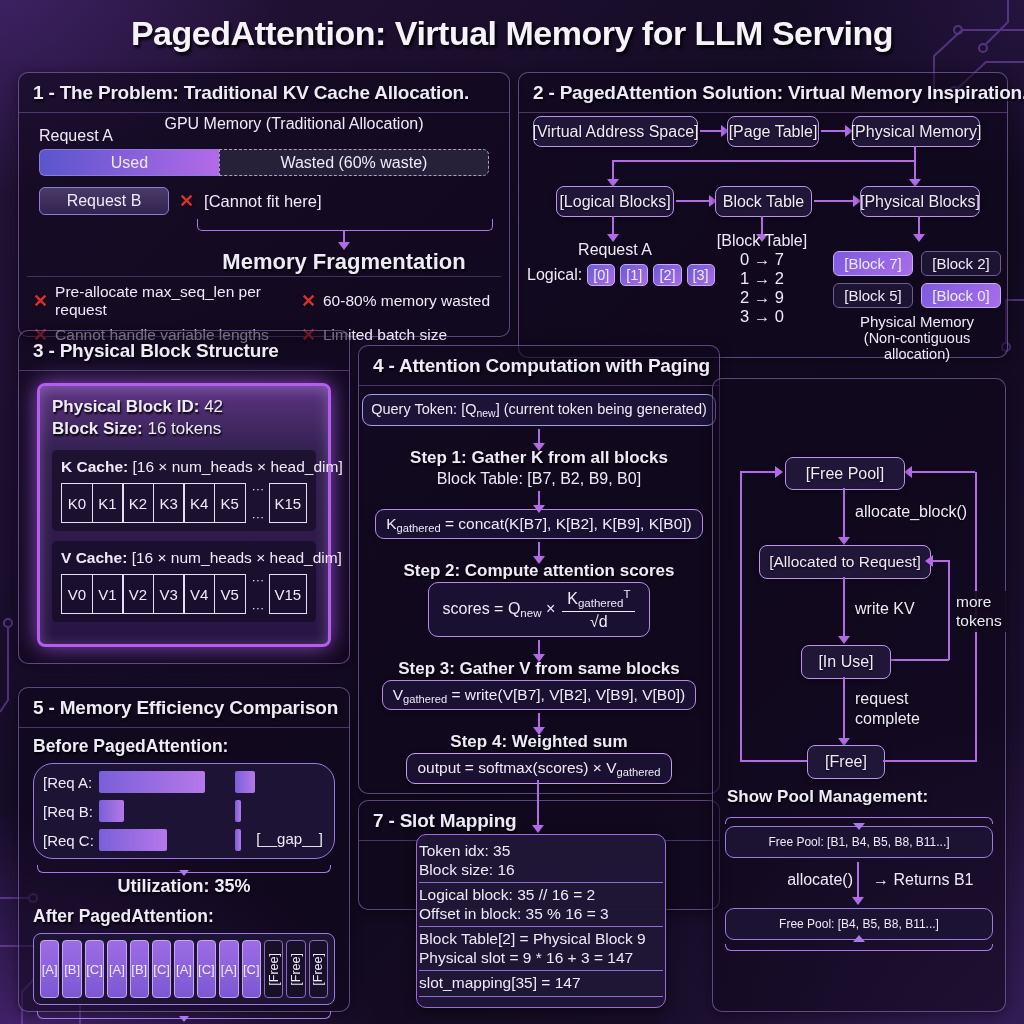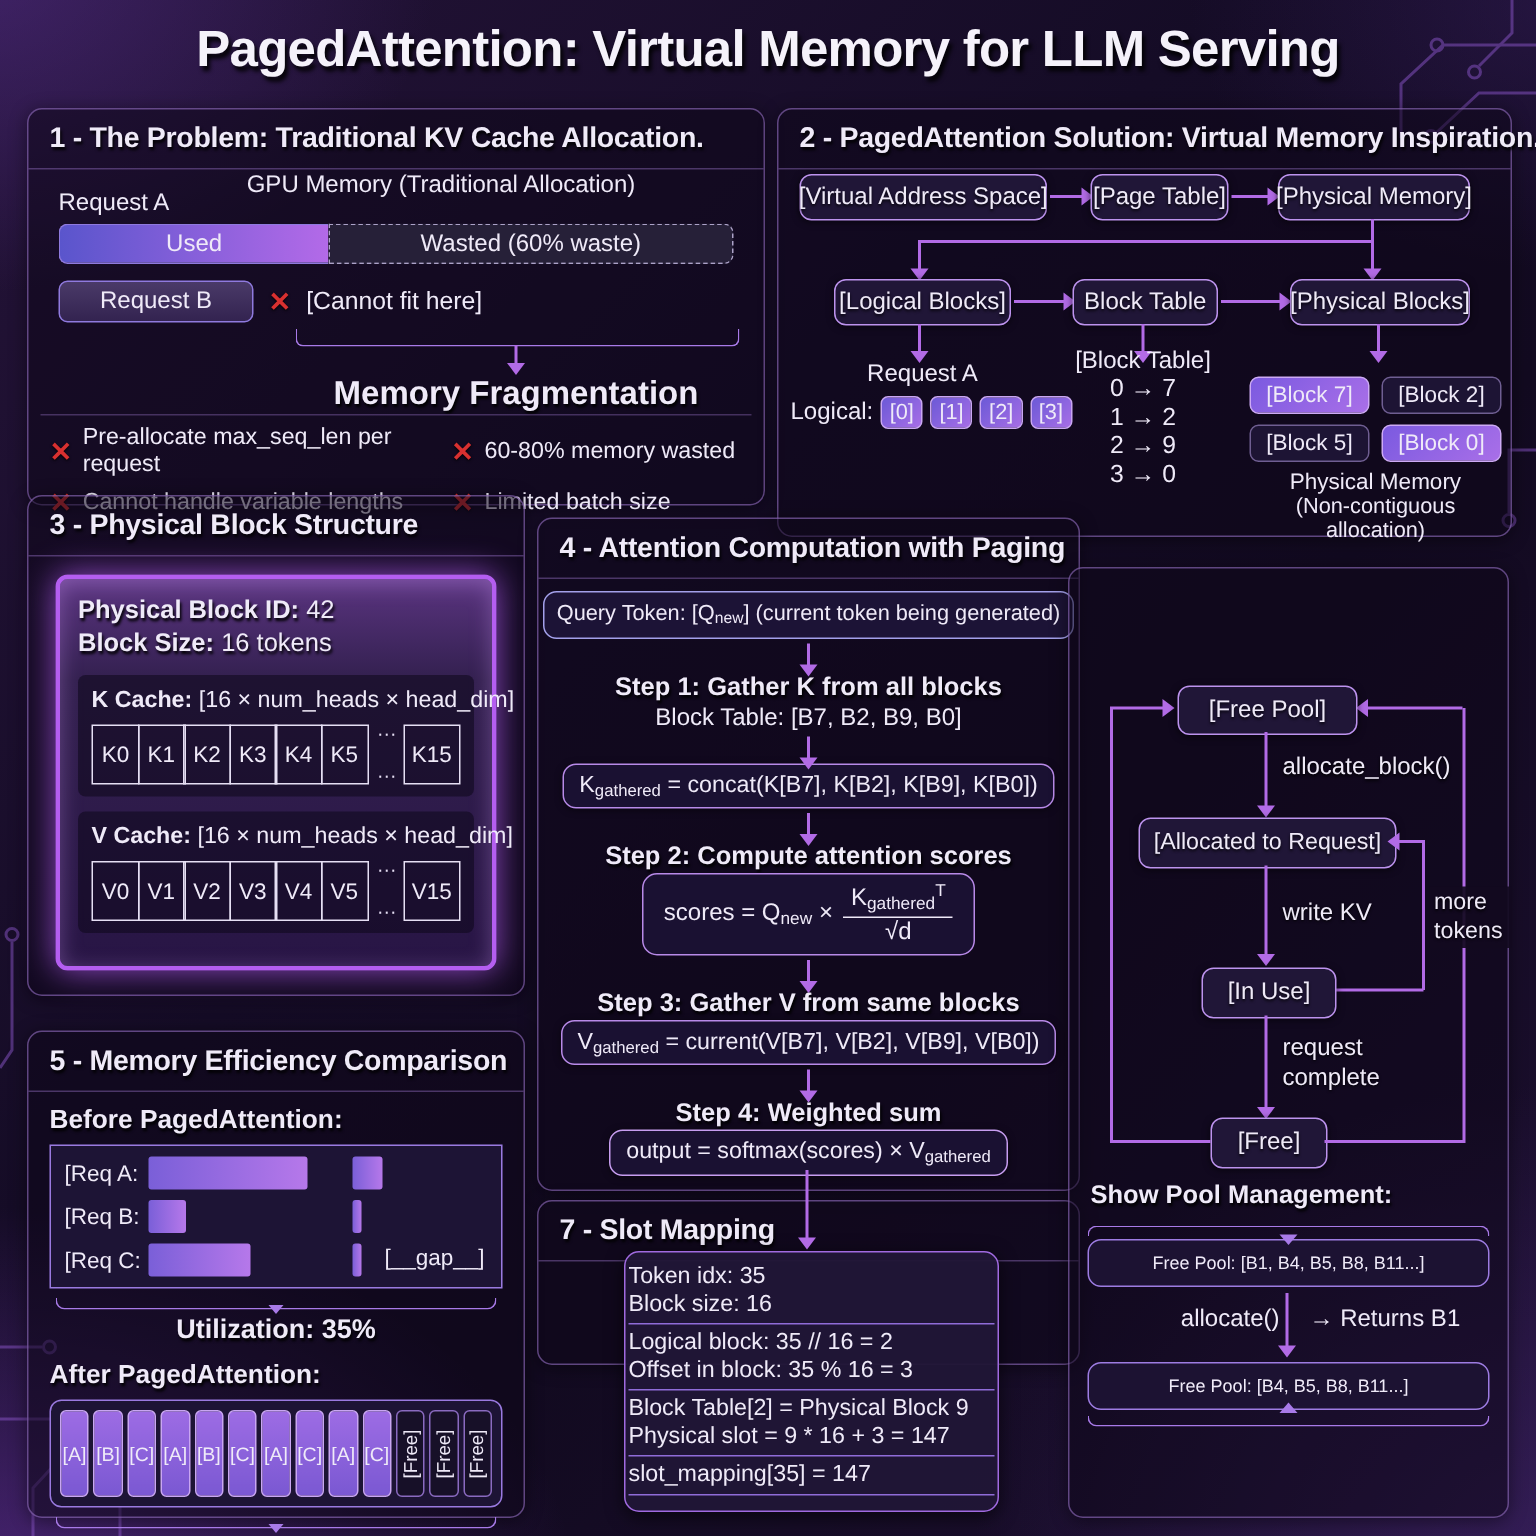--- a/index.html
+++ b/index.html
@@ -106,21 +106,21 @@
   .stepsub{font-size:16px;margin-top:1px;}
   .fracbox{display:flex;align-items:center;gap:7px;border:1.5px solid #b88ae8;border-radius:10px;
     background:#1a1132;padding:5px 14px;font-size:16px;}
   .frac{display:flex;flex-direction:column;align-items:center;}
   .frac .num{padding:0 5px 1px;border-bottom:1.5px solid #efe9f8;}
   .frac .den{padding-top:1px;}
   
   #p5{left:18px;top:687px;width:330px;height:323px;}
   .p5sec{padding:8px 14px 0;}
   .p5t{font-weight:bold;font-size:17.5px;text-shadow:1px 2px 2px #000;}
-  .beforebox{margin-top:6px;border:1.5px solid #9a7ae0;border-radius:0;background:#1d1435;padding:7px 9px;
+  .beforebox{margin-top:6px;border:1.5px solid #9a7ae0;border-radius:20px;background:#1d1435;padding:7px 9px;
     display:flex;flex-direction:column;gap:7px;}
   .brow{display:flex;align-items:center;font-size:15px;height:22px;}
   .brow .lbl{width:56px;flex:none;}
   .btrack{position:relative;flex:1;height:22px;}
   .bseg{position:absolute;top:0;height:22px;background:linear-gradient(90deg,#7a5fd8,#b678ea);border-radius:2px;}
   .gaptxt{position:absolute;right:2px;top:1px;font-size:15px;}
   .util{text-align:center;font-weight:bold;font-size:18px;text-shadow:1px 2px 2px #000;margin-top:3px;}
   .afterbox{margin-top:6px;border:1.5px solid #9a7ae0;border-radius:8px;background:#1d1435;padding:6px;
     display:flex;gap:3px;height:58px;}
   .ablk{flex:1;display:flex;align-items:center;justify-content:center;font-size:13px;border-radius:4px;
@@ -313,21 +313,21 @@
       <div class="step">Step 2: Compute attention scores</div>
       <div class="fracbox">
         <span><span>scores = Q</span><span class="sub">new</span><span> ×</span></span>
         <span class="frac">
             <span class="num"><span>K</span><span class="sub">gathered</span><span class="sup">T</span></span>
             <span class="den">√d</span>
           </span>
       </div>
       <div class="flowarrow"></div>
       <div class="step">Step 3: Gather V from same blocks</div>
-      <div class="fmbox"><span>V</span><span class="sub">gathered</span><span> = current(V[B7], V[B2], V[B9], V[B0])</span></div>
+      <div class="fmbox"><span>V</span><span class="sub">gathered</span><span> = write(V[B7], V[B2], V[B9], V[B0])</span></div>
       <div class="flowarrow"></div>
       <div class="step">Step 4: Weighted sum</div>
       <div class="fmbox" style="border-color:#c79df0;"><span>output = softmax(scores) × V</span><span class="sub">gathered</span></div>
     </div>
   </div>
 
   <div class="varrow" style="left:537px;top:780px;height:46px;z-index:6;"></div>
 
   <div class="panel" id="p7">
     <div class="ph">7 - Slot Mapping</div>

